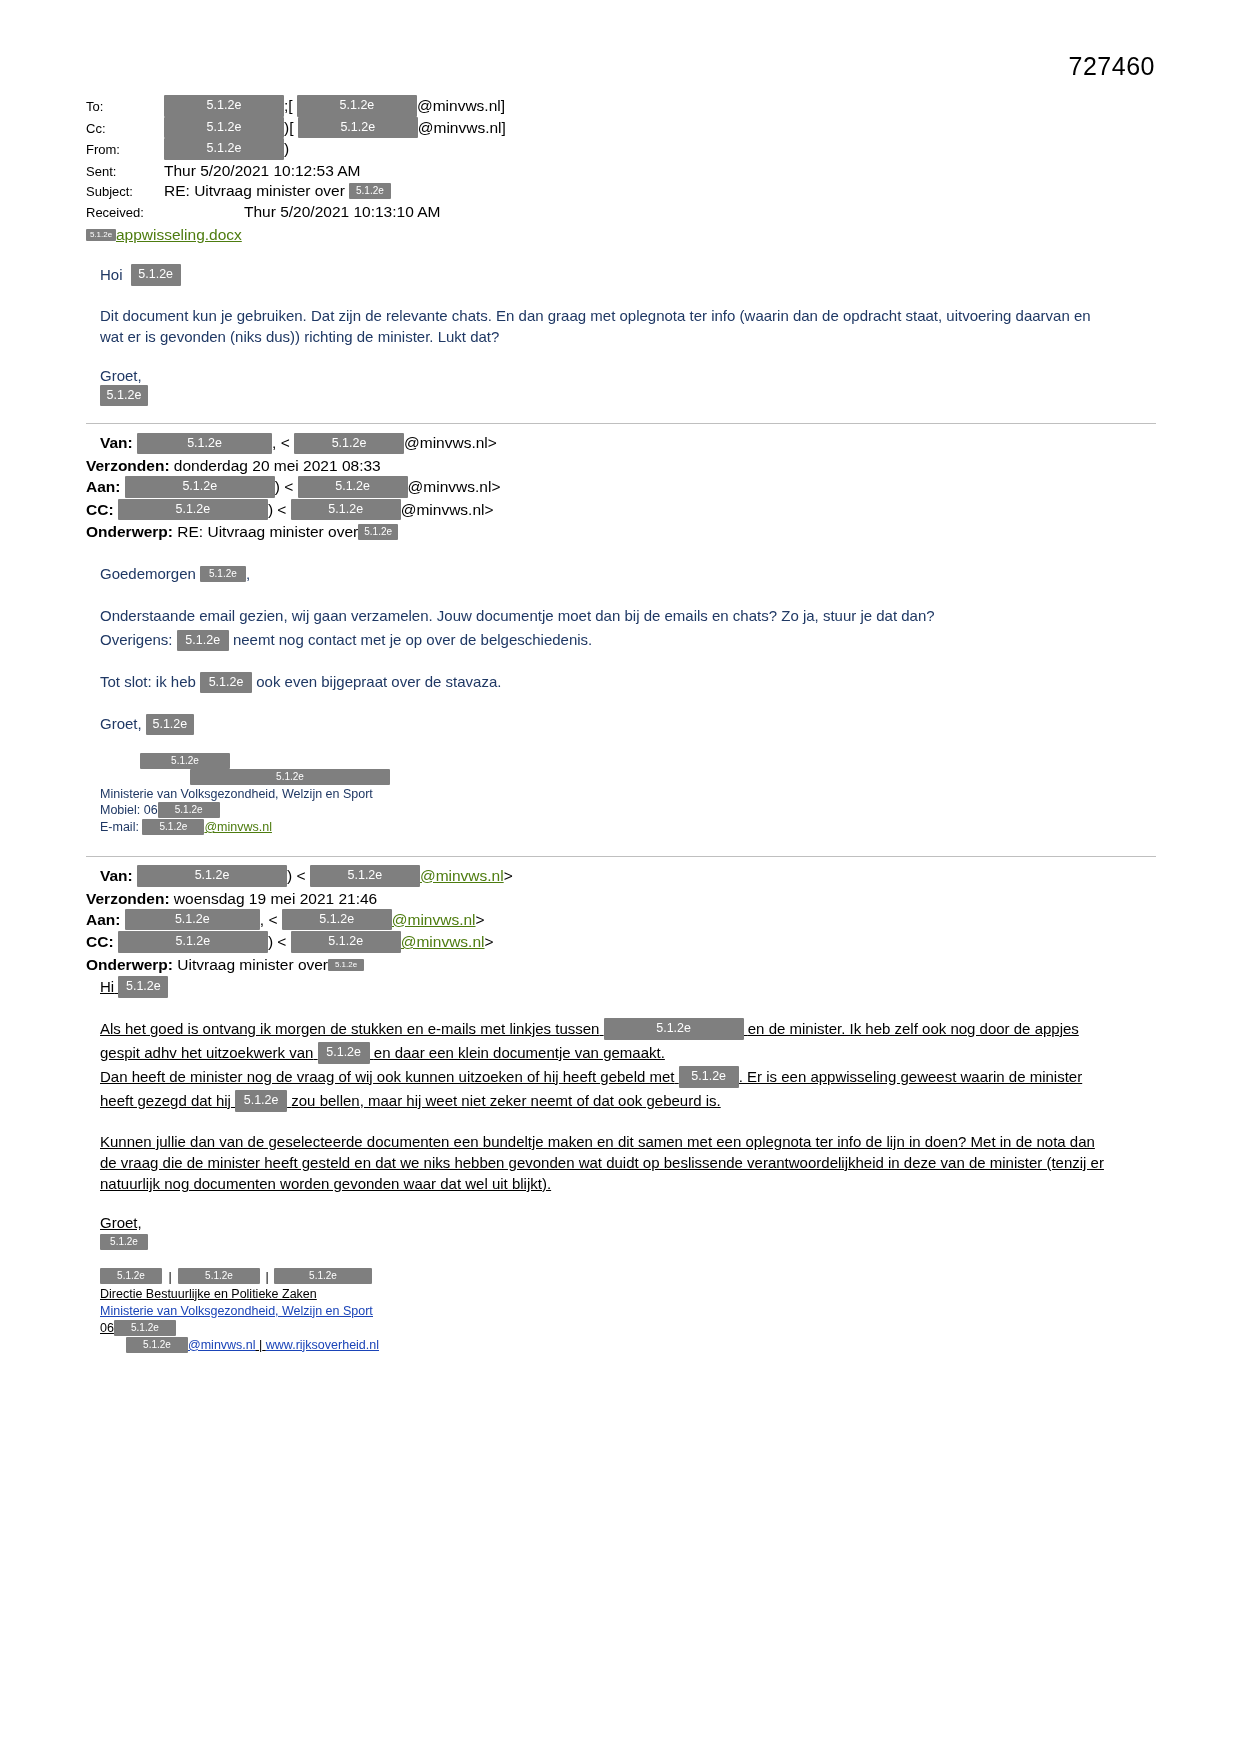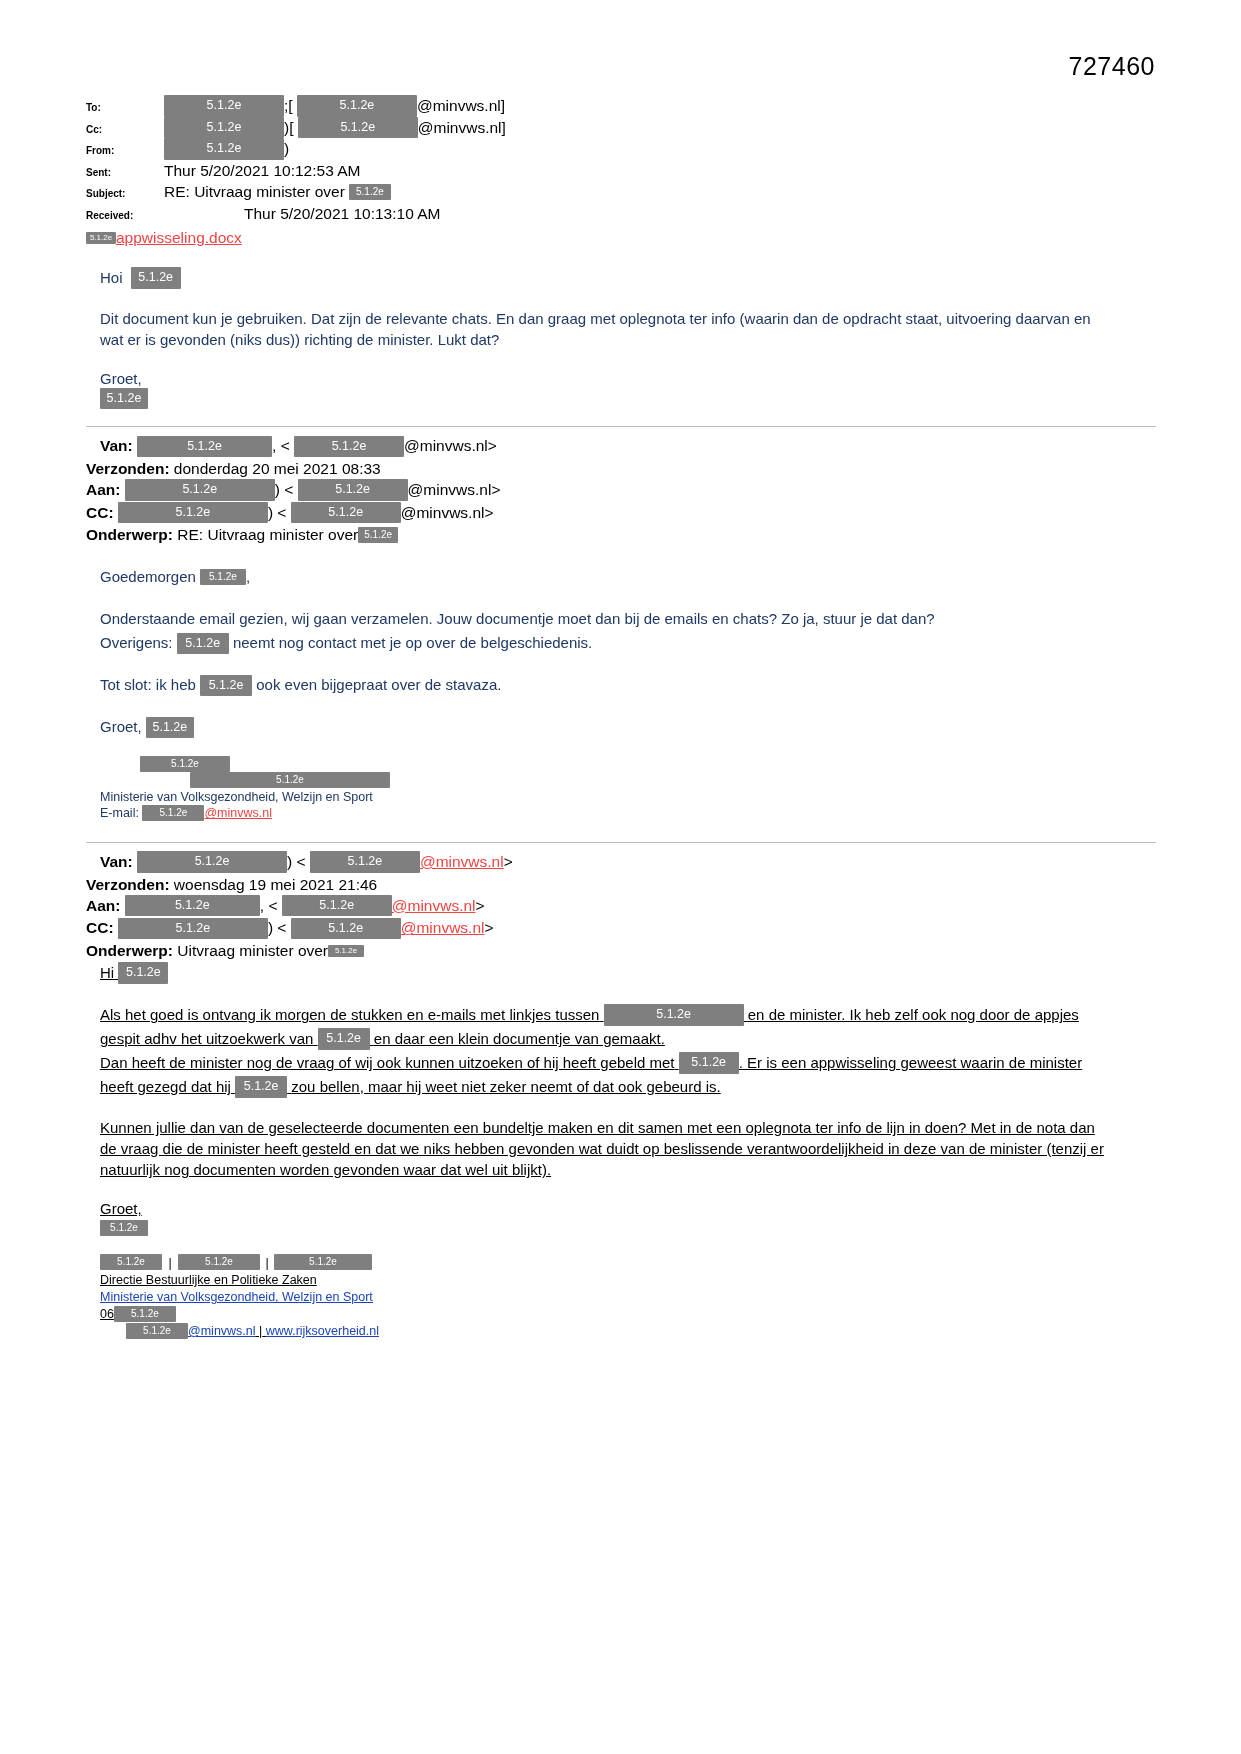--- a/index.html
+++ b/index.html
@@ -56,24 +56,24 @@
   .hdr {
     font-size: 15.5px;
     line-height: 19.5px;
   }
   .hdr-row {
     display: flex;
     align-items: baseline;
     white-space: nowrap;
   }
   .hdr-label {
-    font-weight: bold;
+    font-weight: normal;
     width: 78px;
     flex: 0 0 78px;
-    font-size: 10px;
+    font-size: 13px;
   }
   .hdr-val { font-size: 15.5px; }
   .attach {
     margin-top: 3px;
     font-size: 15.5px;
   }
   .attach a {
     color: #1a44b8;
     text-decoration: underline;
   }
@@ -91,21 +91,21 @@
     margin: 14px 0 8px 0;
     width: 100%;
   }
 
   .q-hdr {
     font-size: 15.5px;
     line-height: 21px;
     white-space: nowrap;
   }
   .q-hdr b { font-weight: bold; }
-  a.lnk { color: #ef4444; text-decoration: underline; }
+  a.lnk { color: #4d7c0f; text-decoration: underline; }
 
   .sig {
     font-size: 12.5px;
     line-height: 16px;
     color: #1f3864;
   }
   .sig2 {
     font-size: 12.5px;
     line-height: 17px;
     color: #000;
@@ -238,20 +238,23 @@
 
       <div style="margin-top:16px;">
         <div>
           <span class="rd sm" style="width:90px; margin-left:40px;">5.1.2e</span>
         </div>
         <div style="margin-top:-2px;">
           <span class="rd sm" style="width:200px; margin-left:90px;">5.1.2e</span>
         </div>
         <div class="sig">Ministerie van Volksgezondheid, Welzijn en Sport</div>
         <div class="sig">
+          <span>Mobiel: 06</span><span class="rd sm" style="width:62px;">5.1.2e</span>
+        </div>
+        <div class="sig">
           <span>E-mail:</span>
           <span class="rd sm" style="width:62px;">5.1.2e</span><a class="lnk" href="#">@minvws.nl</a>
         </div>
       </div>
     </div>
 
     <hr class="hr" style="margin-top:20px;">
 
     <div>
       <div class="q-hdr indent">

